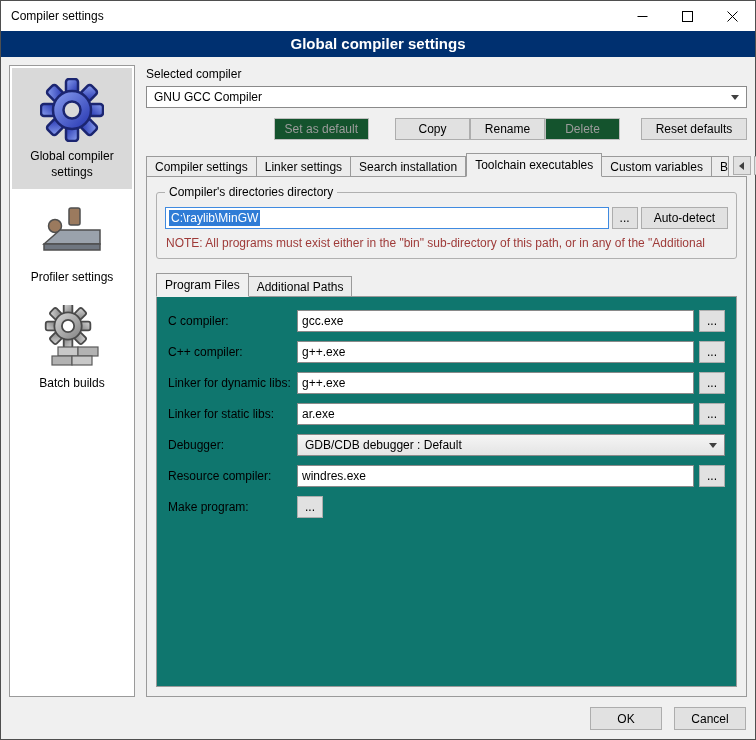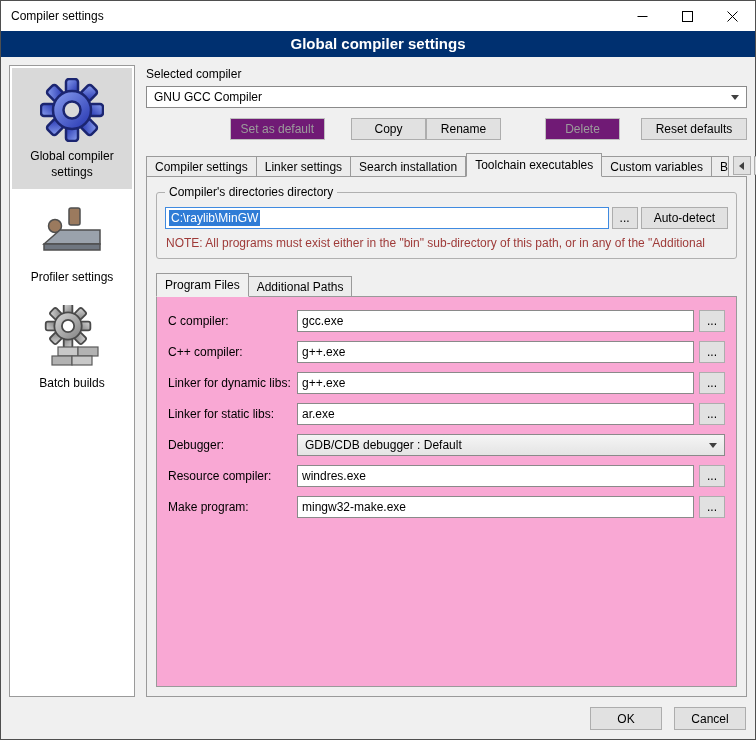--- a/index.html
+++ b/index.html
@@ -46,21 +46,21 @@
     flex: 1; height: 22px; border: 1px solid #8a8a8a;
     background: linear-gradient(#f5f5f5, #e4e4e4);
     display: flex; align-items: center; padding: 0 7px; gap: 6px;
   }
   .choice .val { flex: 1; white-space: nowrap; overflow: hidden; }
   
   .btn {
     height: 22px; padding: 0 10px; background: #e1e1e1; border: 1px solid #adadad;
     font-family: inherit; font-size: 12px; color: #000; cursor: default;
   }
-  .btn.disabled { color: #9c9c9c; border-color: #bfbfbf; background: #701a75; margin-left: 44px; }
+  .btn.disabled { color: #9c9c9c; border-color: #bfbfbf; background: #14532d; }
   .btnrow { display: flex; justify-content: flex-end; margin: 10px 0 13px; }
   .w90 { min-width: 92px; } .w75 { min-width: 75px; } .w105 { min-width: 106px; }
   .mr24 { margin-right: 26px; } .mr20 { margin-right: 21px; }
   
   .tabstrip { display: flex; align-items: flex-end; position: relative; z-index: 2; margin-bottom: -1px; }
   .tab {
     height: 21px; line-height: 20px; padding: 0 8px; white-space: nowrap;
     background: #ececec; border: 1px solid #9a9a9a; cursor: default;
   }
   .tab + .tab { border-left: none; }
@@ -80,21 +80,21 @@
   .dirrow { display: flex; align-items: center; gap: 3px; }
   .pathbox {
     flex: 1; height: 22px; background: #fff; border: 1px solid var(--focus-border, #3f8ae0);
     display: flex; align-items: center; padding: 0 3px; overflow: hidden;
   }
   .pathbox .sel { background: var(--selection-bg, #2f7cd6); color: #fff; padding: 1px 2px; white-space: nowrap; }
   .browse { width: 26px; height: 22px; padding: 0; flex: 0 0 auto; }
   .autodetect { height: 22px; padding: 0 12px; flex: 0 0 auto; }
   .note { color: var(--note-color, #9e3a38); margin: 7px 1px 1px; white-space: nowrap; overflow: hidden; }
   .subwrap { margin-top: 14px; flex: 1; display: flex; flex-direction: column; min-height: 0; }
-  .subpanel { border: 1px solid #9a9a9a; background: #f9a8d4; flex: 1; padding: 13px 11px; min-height: 0; }
+  .subpanel { border: 1px solid #9a9a9a; background: #0f766e; flex: 1; padding: 13px 11px; min-height: 0; }
   
   .frow { display: flex; align-items: center; gap: 5px; margin-bottom: 9px; }
   .flabel { flex: 0 0 auto; width: 124px; white-space: nowrap; }
   .txt {
     flex: 1; height: 22px; border: 1px solid #8a8a8a; background: #fff;
     font-family: inherit; font-size: 12px; padding: 0 4px; min-width: 0;
   }
   
   .footerbar { flex: 0 0 auto; display: flex; justify-content: flex-end; align-items: center; gap: 12px; padding: 2px 9px 9px; }
   .footerbar .btn { width: 72px; height: 23px; }
@@ -293,21 +293,20 @@
             </div>
 
             <div class="frow">
               <span class="flabel">Resource compiler:</span>
               <input class="txt" value="windres.exe" style="">
               <button class="btn browse">...</button>
             </div>
 
             <div class="frow">
               <span class="flabel">Make program:</span>
-              <input class="txt" value="mingw32-make.exe" style="">
               <button class="btn browse">...</button>
             </div>
 
           </div>
         </div>
 
       </div>
     </div>
   </div>
 

